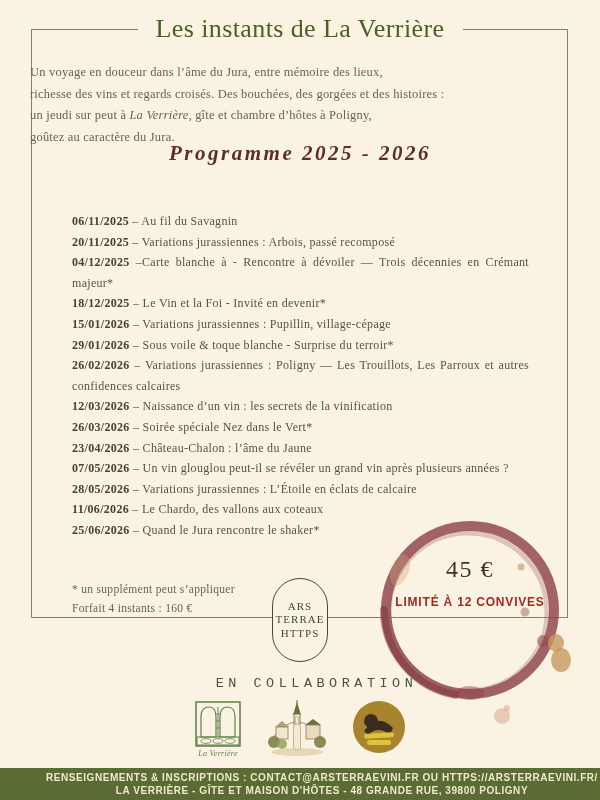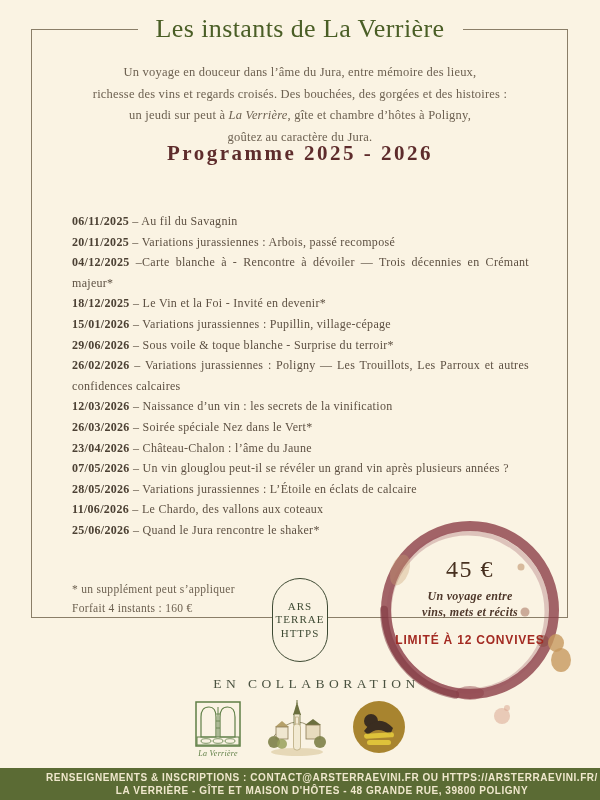--- a/index.html
+++ b/index.html
@@ -35,28 +35,28 @@
     z-index:1;
   }
   .page-title{
     position:absolute;top:13px;left:0;right:0;text-align:center;z-index:3;
   }
   .page-title span{
     display:inline-block;background:var(--background);padding:0 18px;
     font-size:26px;color:var(--title-green);letter-spacing:.4px;line-height:32px;
   }
   .intro{
-    position:absolute;top:62px;left:30px;right:30px;text-align:center;
+    position:absolute;top:62px;left:30px;right:30px;
     font-size:12.5px;line-height:21.5px;color:var(--body-text);letter-spacing:.2px;
     z-index:2;
   }
   .intro .line{white-space:nowrap;}
   .programme-heading{
     position:absolute;top:141px;left:0;right:0;text-align:center;
-    font-weight:600;font-size:21px;letter-spacing:2.5px;
+    font-style:italic;font-weight:600;font-size:21px;letter-spacing:2.5px;
     color:var(--heading-maroon);z-index:2;
   }
   .events{
     position:absolute;top:183px;left:72px;width:457px;
     font-size:12px;line-height:20.6px;color:var(--event-text);
     letter-spacing:.3px;text-align:justify;z-index:2;margin-top:28px;
   }
   .event .date{font-weight:bold;color:var(--event-date);}
   .footnotes{
     position:absolute;left:72px;top:580px;font-size:11.5px;line-height:19px;
@@ -80,21 +80,21 @@
   .price-tagline{
     margin-top:6px;font-style:italic;font-weight:600;font-size:12px;line-height:16px;
     color:#4F382B;letter-spacing:.3px;
   }
   .price-limit{
     margin-top:13px;font-family:"Liberation Sans", sans-serif;font-weight:bold;
     font-size:12px;letter-spacing:.8px;color:var(--limit-red);
   }
   .collab-heading{
     position:absolute;top:676px;left:0;right:0;text-align:center;
-    font-family:Liberation Serif, serif;font-size:13.5px;letter-spacing:4.5px;
+    font-family:Liberation Mono, monospace;font-size:13.5px;letter-spacing:4.5px;
     color:var(--collab-green);z-index:2;padding-left:33px;
   }
   .partners{
     position:absolute;top:700px;left:0;right:0;display:flex;justify-content:center;
     align-items:flex-start;gap:24px;z-index:2;
   }
   .partner{display:flex;flex-direction:column;align-items:center;}
   .partner-caption{
     font-style:italic;font-size:8px;color:var(--partner-green);margin-top:1px;
     letter-spacing:.3px;
@@ -128,21 +128,21 @@
   </div>
 
   <div class="programme-heading">Programme 2025 - 2026</div>
 
   <div class="events">
     <div class="event"><span class="date">06/11/2025</span> <span>– Au fil du Savagnin</span></div>
     <div class="event"><span class="date">20/11/2025</span> <span>– Variations jurassiennes : Arbois, passé recomposé</span></div>
     <div class="event"><span class="date">04/12/2025</span> <span>–Carte blanche à - Rencontre à dévoiler — Trois décennies en Crémant majeur*</span></div>
     <div class="event"><span class="date">18/12/2025</span> <span>– Le Vin et la Foi - Invité en devenir*</span></div>
     <div class="event"><span class="date">15/01/2026</span> <span>– Variations jurassiennes : Pupillin, village-cépage</span></div>
-    <div class="event"><span class="date">29/06/2026</span> <span>– Sous voile &amp; toque blanche - Surprise du terroir*</span></div>
+    <div class="event"><span class="date">29/01/2026</span> <span>– Sous voile &amp; toque blanche - Surprise du terroir*</span></div>
     <div class="event"><span class="date">26/02/2026</span> <span>– Variations jurassiennes : Poligny — Les Trouillots, Les Parroux et autres confidences calcaires</span></div>
     <div class="event"><span class="date">12/03/2026</span> <span>– Naissance d’un vin : les secrets de la vinification</span></div>
     <div class="event"><span class="date">26/03/2026</span> <span>– Soirée spéciale Nez dans le Vert*</span></div>
     <div class="event"><span class="date">23/04/2026</span> <span>– Château-Chalon : l’âme du Jaune</span></div>
     <div class="event"><span class="date">07/05/2026</span> <span>– Un vin glouglou peut-il se révéler un grand vin après plusieurs années ?</span></div>
     <div class="event"><span class="date">28/05/2026</span> <span>– Variations jurassiennes : L’Étoile en éclats de calcaire</span></div>
     <div class="event"><span class="date">11/06/2026</span> <span>– Le Chardo, des vallons aux coteaux</span></div>
     <div class="event"><span class="date">25/06/2026</span> <span>– Quand le Jura rencontre le shaker*</span></div>
   </div>
 
@@ -161,24 +161,20 @@
     <circle cx="157" cy="104" r="4.5" fill="#9C6450" opacity="0.5"></circle>
     <circle cx="175" cy="133" r="6" fill="#8A4A42" opacity="0.55"></circle>
     <ellipse cx="188" cy="135" rx="8" ry="9" fill="#C7995E" opacity="0.8"></ellipse>
     <ellipse cx="193" cy="152" rx="10" ry="12" fill="#C7995E" opacity="0.8"></ellipse>
     <circle cx="134" cy="208" r="8" fill="#D8A18C" opacity="0.5"></circle>
     <circle cx="139" cy="200" r="3" fill="#D8A18C" opacity="0.5"></circle>
   </svg>
 
   <div class="price">
     <div class="price-amount">45 €</div>
-    <div class="price-tagline">
-      <div>Un voyage entre</div>
-      <div>vins, mets et récits</div>
-    </div>
     <div class="price-limit">LIMITÉ À 12 CONVIVES</div>
   </div>
 
   <div class="capsule">
     <span>ARS</span>
     <span>TERRAE</span>
     <span>HTTPS</span>
   </div>
 
   <div class="collab-heading">EN COLLABORATION</div>

